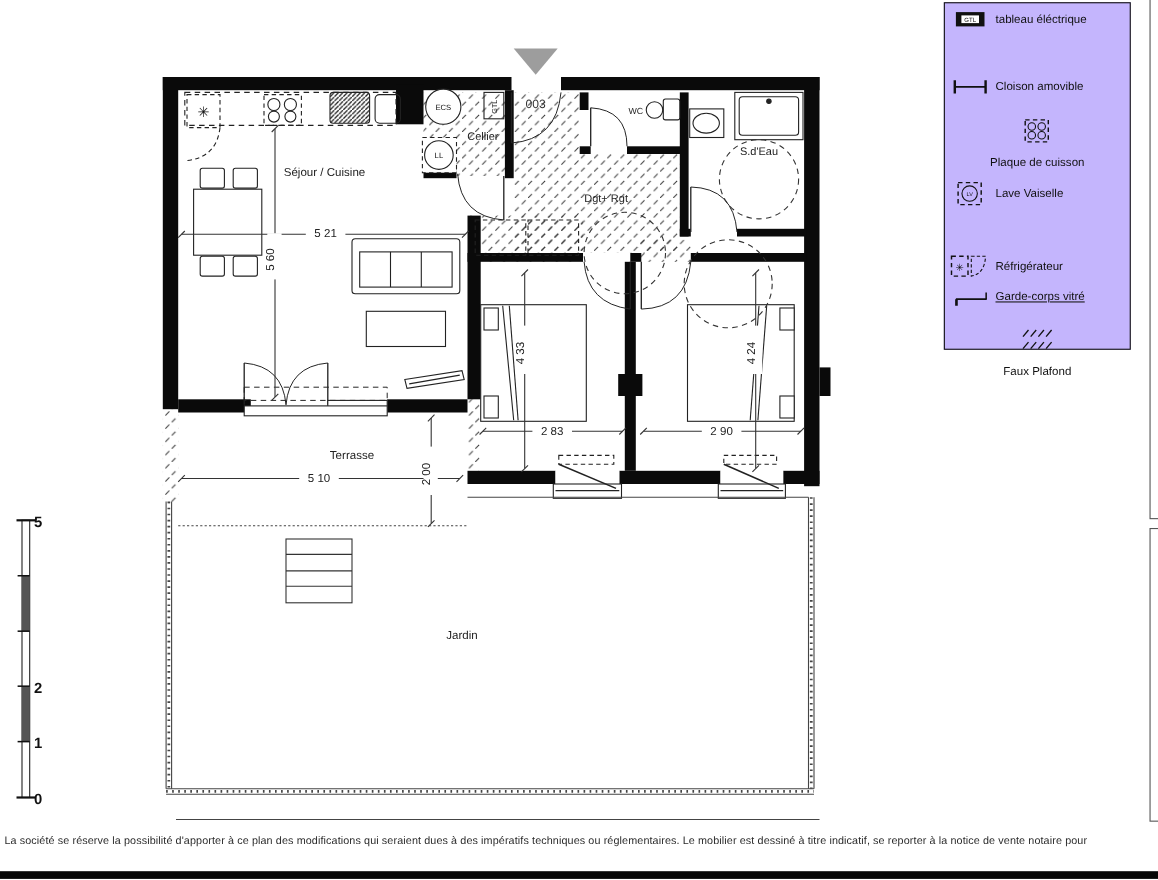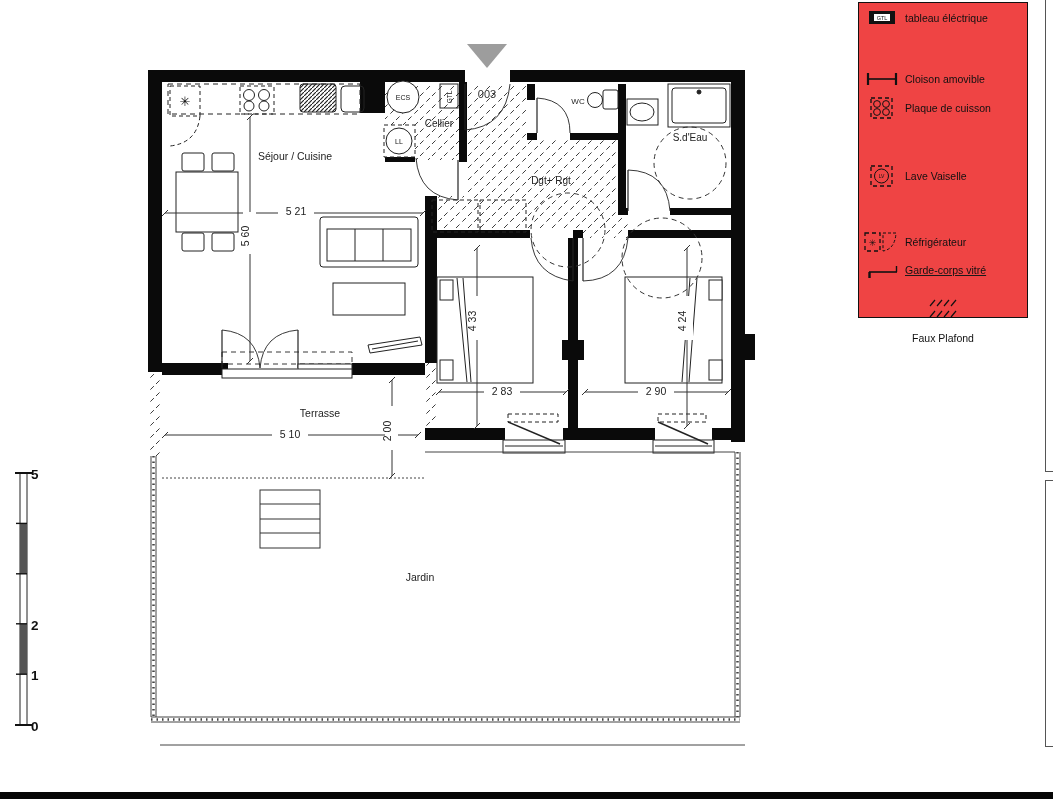--- a/index.html
+++ b/index.html
@@ -1,19 +1,19 @@
 <!DOCTYPE html>
 <html><head>
 <meta charset="utf-8">
 <style>
   html,body{margin:0;padding:0;background:#fff;}
   .stage{position:relative;width:1053px;height:800px;background:#fff;overflow:hidden;
          font-family:"Liberation Sans",sans-serif;color:#1a1a1a;}
   svg text{font-family:"Liberation Sans",sans-serif;}
-  .legend{position:absolute;left:858px;top:2px;width:170px;height:316px;background:#ef4444;
+  .legend{position:absolute;left:858px;top:2px;width:170px;height:316px;background:#c4b5fd;
           border:1.6px solid #111;box-sizing:border-box;}
   .lrow{position:absolute;left:0;width:100%;height:24px;display:flex;align-items:center;}
   .licon{width:46px;display:flex;justify-content:center;align-items:center;flex:0 0 46px;}
   .llabel{font-size:10.5px;color:#111;white-space:nowrap;}
   .disclaimer{position:absolute;left:4px;top:759px;width:1046px;font-size:9.8px;
               line-height:11.6px;color:#2b2b2b;letter-spacing:0.1px;}
   .dline{white-space:nowrap;overflow:hidden;}
   .bottom-bar{position:absolute;left:0;top:792px;width:1053px;height:7px;background:#060606;}
   .cutbox{position:absolute;border:1.5px solid #555;background:#fff;}
   .cutbox.a{left:1045px;top:-10px;width:60px;height:480px;}
@@ -299,21 +299,21 @@
     <span class="licon">
       <svg width="36" height="24" viewBox="0 0 36 24">
             <line x1="4" y1="12" x2="32" y2="12" stroke="#111" stroke-width="1.6"></line>
             <line x1="4" y1="6" x2="4" y2="18" stroke="#111" stroke-width="2.2"></line>
             <line x1="32" y1="6" x2="32" y2="18" stroke="#111" stroke-width="2.2"></line>
           </svg>
     </span>
     <span class="llabel">Cloison amovible</span>
   </div>
 
-  <div class="lrow" style="top:93px;">
+  <div class="lrow" style="top:93px;flex-direction:column;">
     <span class="licon">
       <svg width="36" height="24" viewBox="0 0 36 24">
             <rect x="7" y="2" width="21" height="20" fill="none" stroke="#111" stroke-width="1.3" stroke-dasharray="4,3"></rect>
             <circle cx="13" cy="8" r="3.4" fill="none" stroke="#111"></circle>
             <circle cx="22" cy="8" r="3.4" fill="none" stroke="#111"></circle>
             <circle cx="13" cy="16" r="3.4" fill="none" stroke="#111"></circle>
             <circle cx="22" cy="16" r="3.4" fill="none" stroke="#111"></circle>
           </svg>
     </span>
     <span class="llabel">Plaque de cuisson</span>
@@ -368,17 +368,18 @@
               <line x1="26" y1="20" x2="31" y2="14"></line>
             </g>
           </svg>
     </span>
     <span class="llabel">Faux Plafond</span>
   </div>
 
 </div>
 
 <div class="disclaimer">
+  <div class="dline">La société se réserve la possibilité d'apporter à ce plan des modifications qui seraient dues à des impératifs techniques ou réglementaires. Le mobilier est dessiné à titre indicatif, se reporter à la notice de vente notaire pour</div>
 </div>
 
 <div class="bottom-bar"></div>
 
 </div>
 
 </body></html>

